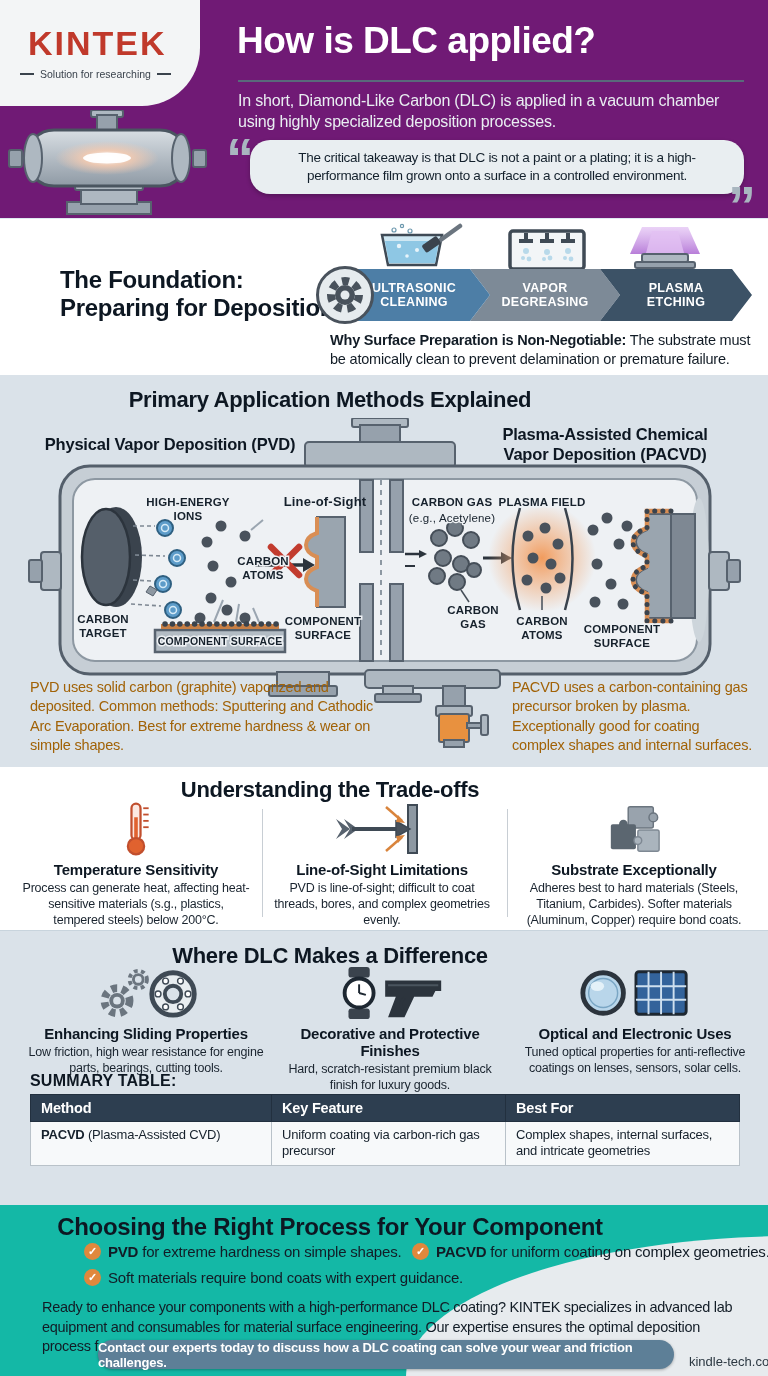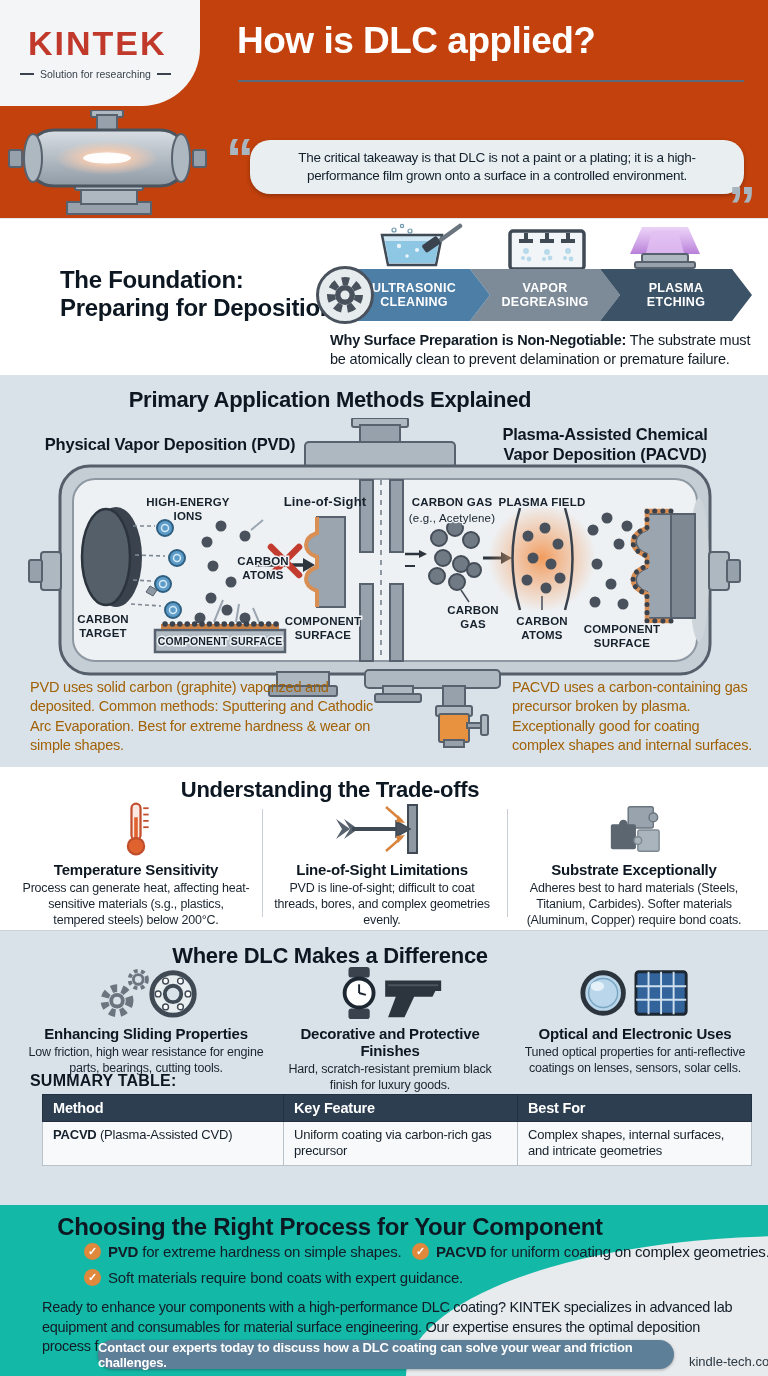--- a/index.html
+++ b/index.html
@@ -1,21 +1,21 @@
 <!DOCTYPE html>
 <html><head>
 <meta charset="utf-8">
 <style>
   html,body{margin:0;padding:0;}
   body{width:768px;height:1376px;position:relative;font-family:"Liberation Sans",sans-serif;background:#fff;overflow:hidden;color:#16212c;}
   .sec{position:absolute;left:0;width:768px;overflow:hidden;}
   svg{font-family:"Liberation Sans",sans-serif;display:block;}
 
   
-  .header{top:0;height:218px;background:#c2410c;}
+  .header{top:0;height:218px;background:#701a75;}
   .logo-panel{position:absolute;left:0;top:0;width:200px;height:106px;background:#f3f5f6;border-radius:0 0 58px 0;}
   .logo-text{position:absolute;left:28px;top:24px;font-size:34px;font-weight:700;color:#c0392b;letter-spacing:2px;}
   .tagline{position:absolute;left:20px;top:68px;width:160px;display:flex;align-items:center;gap:6px;color:#3a434d;font-size:10.5px;}
   .tagline .dash{flex:0 0 14px;height:2px;background:#3a434d;}
   .hdr-title{position:absolute;left:237px;top:20px;font-size:37px;font-weight:700;color:#fff;letter-spacing:-.5px;}
   .hdr-divider{position:absolute;left:238px;top:80px;width:506px;height:2px;background:#596a7b;}
   .hdr-intro{position:absolute;left:238px;top:90px;width:512px;font-size:16px;line-height:1.32;color:#e9eef2;letter-spacing:-.2px;}
   .quote-box{position:absolute;left:250px;top:140px;width:466px;background:#e9eef1;border-radius:20px;padding:9px 14px;font-size:13.5px;line-height:1.35;color:#13202c;text-align:center;letter-spacing:-.3px;box-shadow:0 2px 4px rgba(0,0,0,.25);}
   .q-open,.q-close{position:absolute;font-size:56px;font-weight:700;color:#a9b6c0;line-height:0;}
   .q-open{left:226px;top:158px;}
@@ -59,21 +59,21 @@
   .col .c-text{font-size:12.5px;line-height:1.28;color:#1a242f;margin-top:2px;letter-spacing:-.2px;}
   .tradeoffs .col{top:34px;}
   .t1{left:22px;width:228px;} .t2{left:270px;width:224px;} .t3{left:515px;width:238px;}
 
   
   .apps{top:930px;height:275px;background:#dae2e9;border-top:1px solid #c8d4dd;border-bottom:1px solid #c8d4dd;}
   .apps .sec-title{top:12px;}
   .apps .col{top:34px;}
   .a1{left:22px;width:248px;} .a2{left:275px;width:230px;} .a3{left:510px;width:250px;}
   .summary-label{position:absolute;left:30px;top:141px;font-size:16px;font-weight:800;color:#0d1722;letter-spacing:.2px;}
-  table.sum{position:absolute;left:30px;top:163px;width:710px;border-collapse:collapse;background:#f7f9fa;margin-left:12px;}
+  table.sum{position:absolute;left:30px;top:163px;width:710px;border-collapse:collapse;background:#f7f9fa;}
   table.sum th{background:#2d3e50;color:#fff;font-size:14.5px;font-weight:700;text-align:left;padding:5px 10px;border:1px solid #22303f;letter-spacing:-.2px;}
   table.sum td{font-size:13px;line-height:1.25;color:#16212c;padding:5px 10px;border:1px solid #b9c2c9;vertical-align:top;letter-spacing:-.2px;}
   table.sum tr.r1 td{background:#e8edf0;}
   table.sum tr.r2 td{background:#f7f9fa;}
   table.sum .cw1{width:34%;} table.sum .cw2{width:33%;} table.sum .cw3{width:33%;}
 
   
   .choosing{top:1205px;height:171px;background:#14b8a6;padding-left:28px;}
   .corner{position:absolute;right:0;bottom:0;width:390px;height:140px;background:#e7ebee;border-top-left-radius:390px 140px;}
   .choosing .sec-title{top:8px;font-size:24px;}
@@ -131,20 +131,21 @@
     <rect x="4" y="40" width="13" height="17" rx="2" class="metal2"></rect>
     <rect x="188" y="40" width="13" height="17" rx="2" class="metal2"></rect>
     <rect x="22" y="20" width="160" height="56" rx="27" fill="url(#hbody)" stroke="#4a5560" stroke-width="3"></rect>
     <ellipse cx="28" cy="48" rx="9" ry="24" class="metal1"></ellipse>
     <ellipse cx="176" cy="48" rx="9" ry="24" class="metal1"></ellipse>
     <ellipse cx="102" cy="48" rx="52" ry="17" fill="url(#hglow)"></ellipse>
     <ellipse cx="102" cy="48" rx="24" ry="5.5" fill="#ffffff" opacity=".95"></ellipse>
   </svg>
   <div class="hdr-title">How is DLC applied?</div>
   <div class="hdr-divider"></div>
+  <div class="hdr-intro">In short, Diamond-Like Carbon (DLC) is applied in a vacuum chamber using highly specialized deposition processes.</div>
   <span class="q-open"></span>
   <div class="quote-box">The critical takeaway is that DLC is not a paint or a plating; it is a high-performance film grown onto a surface in a controlled environment.</div>
   <span class="q-close"></span>
 </div>
 
 <div class="sec foundation">
   <div class="fnd-title">
     <div>The Foundation:</div>
     <div>Preparing for Deposition</div>
   </div>

